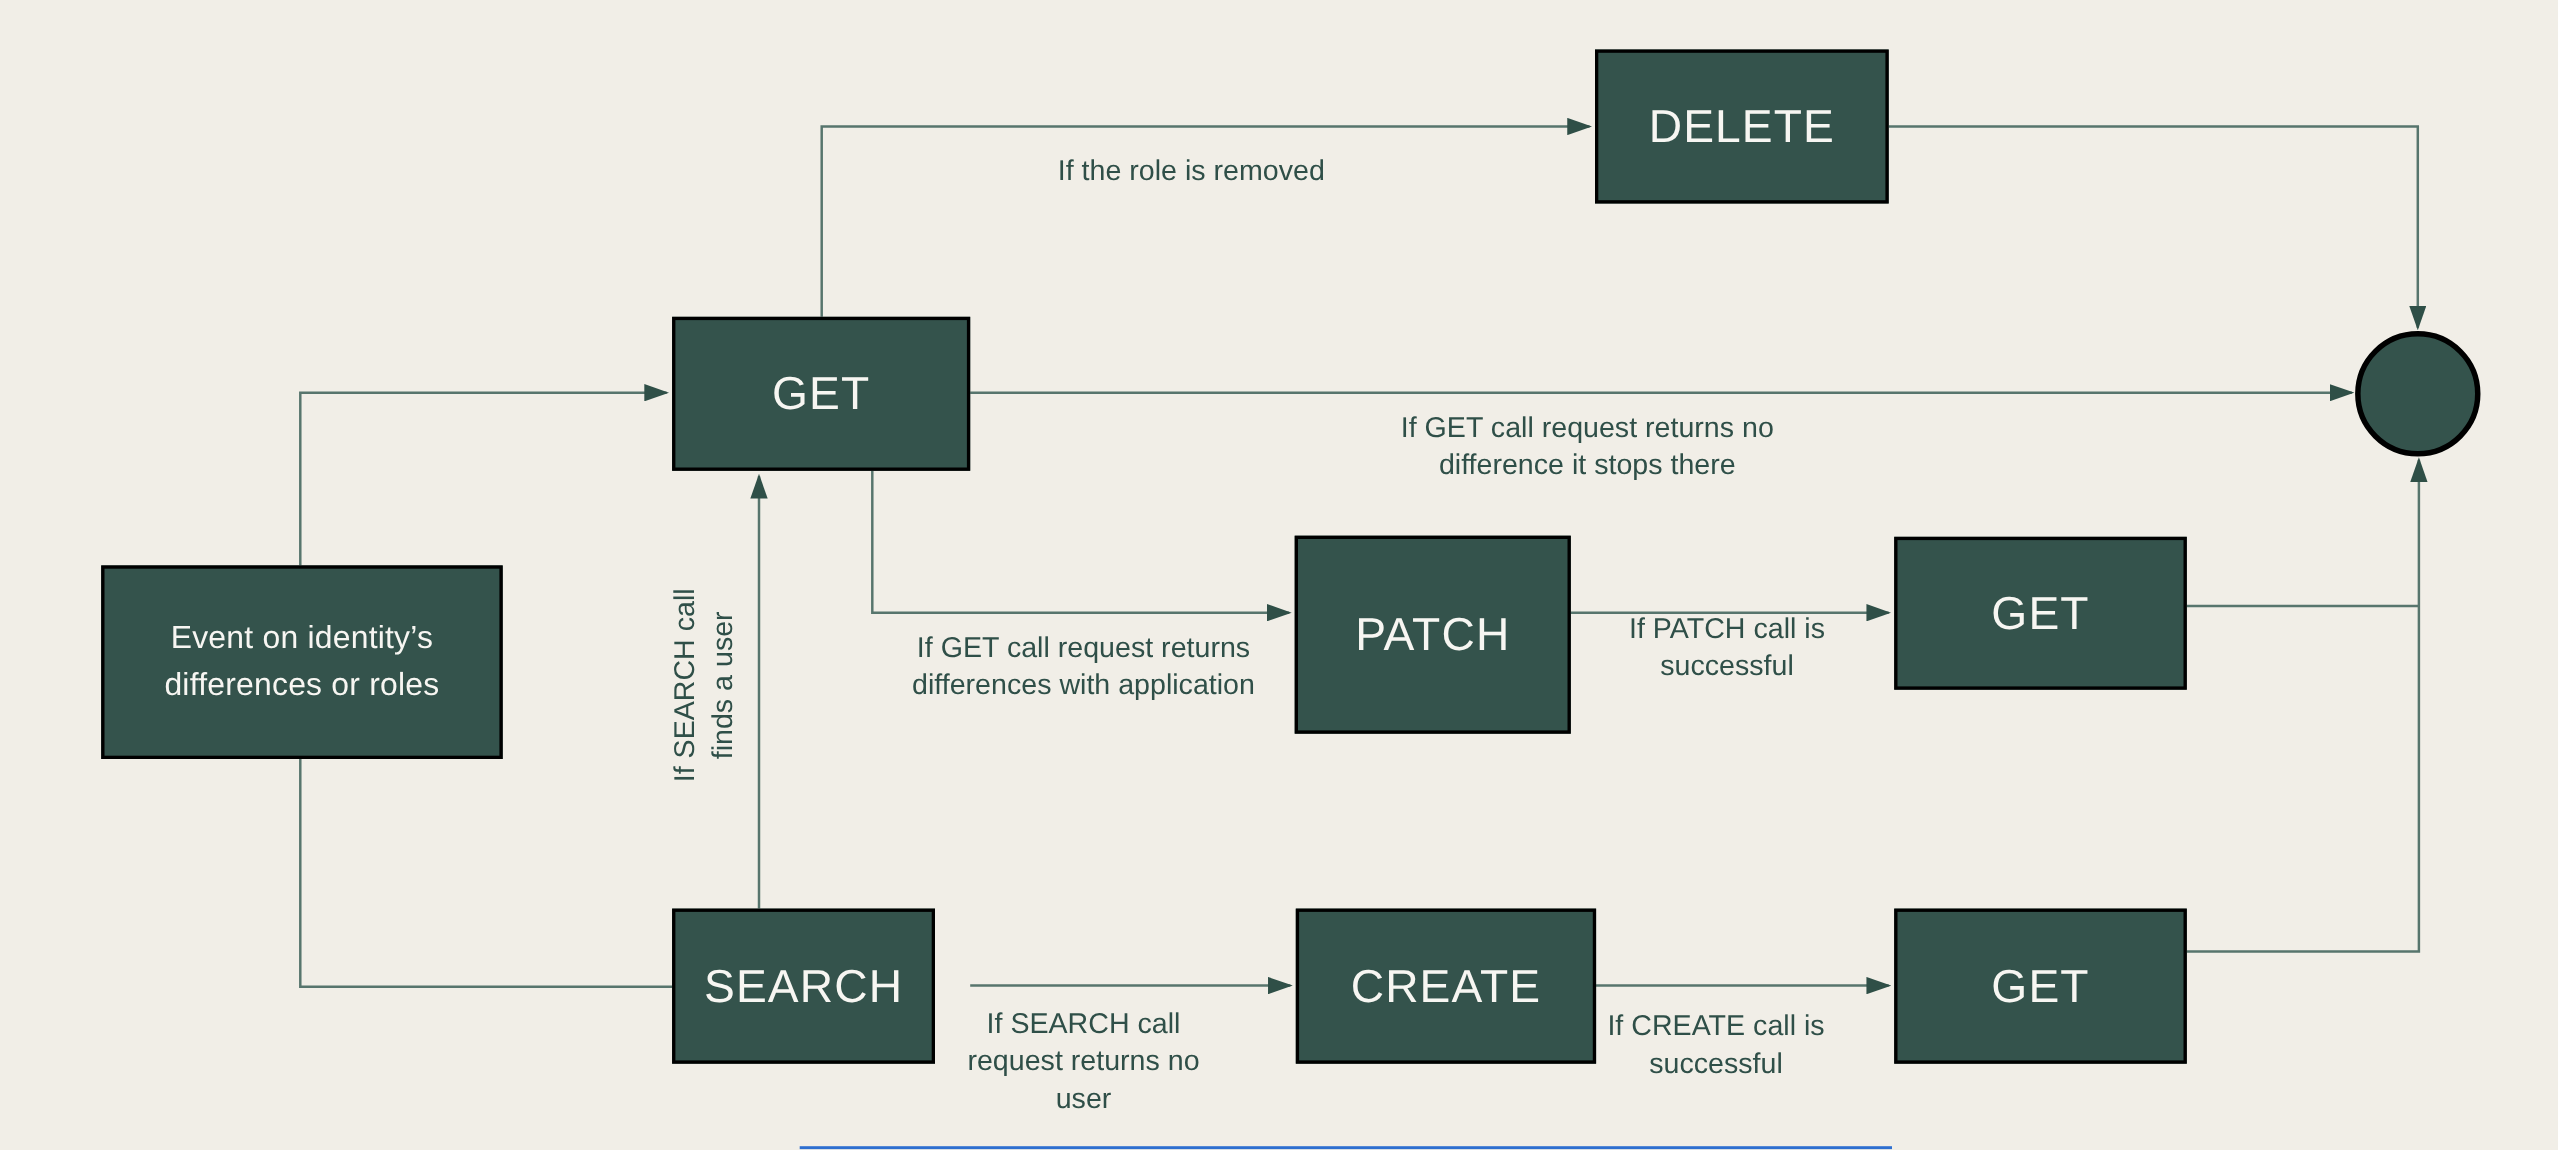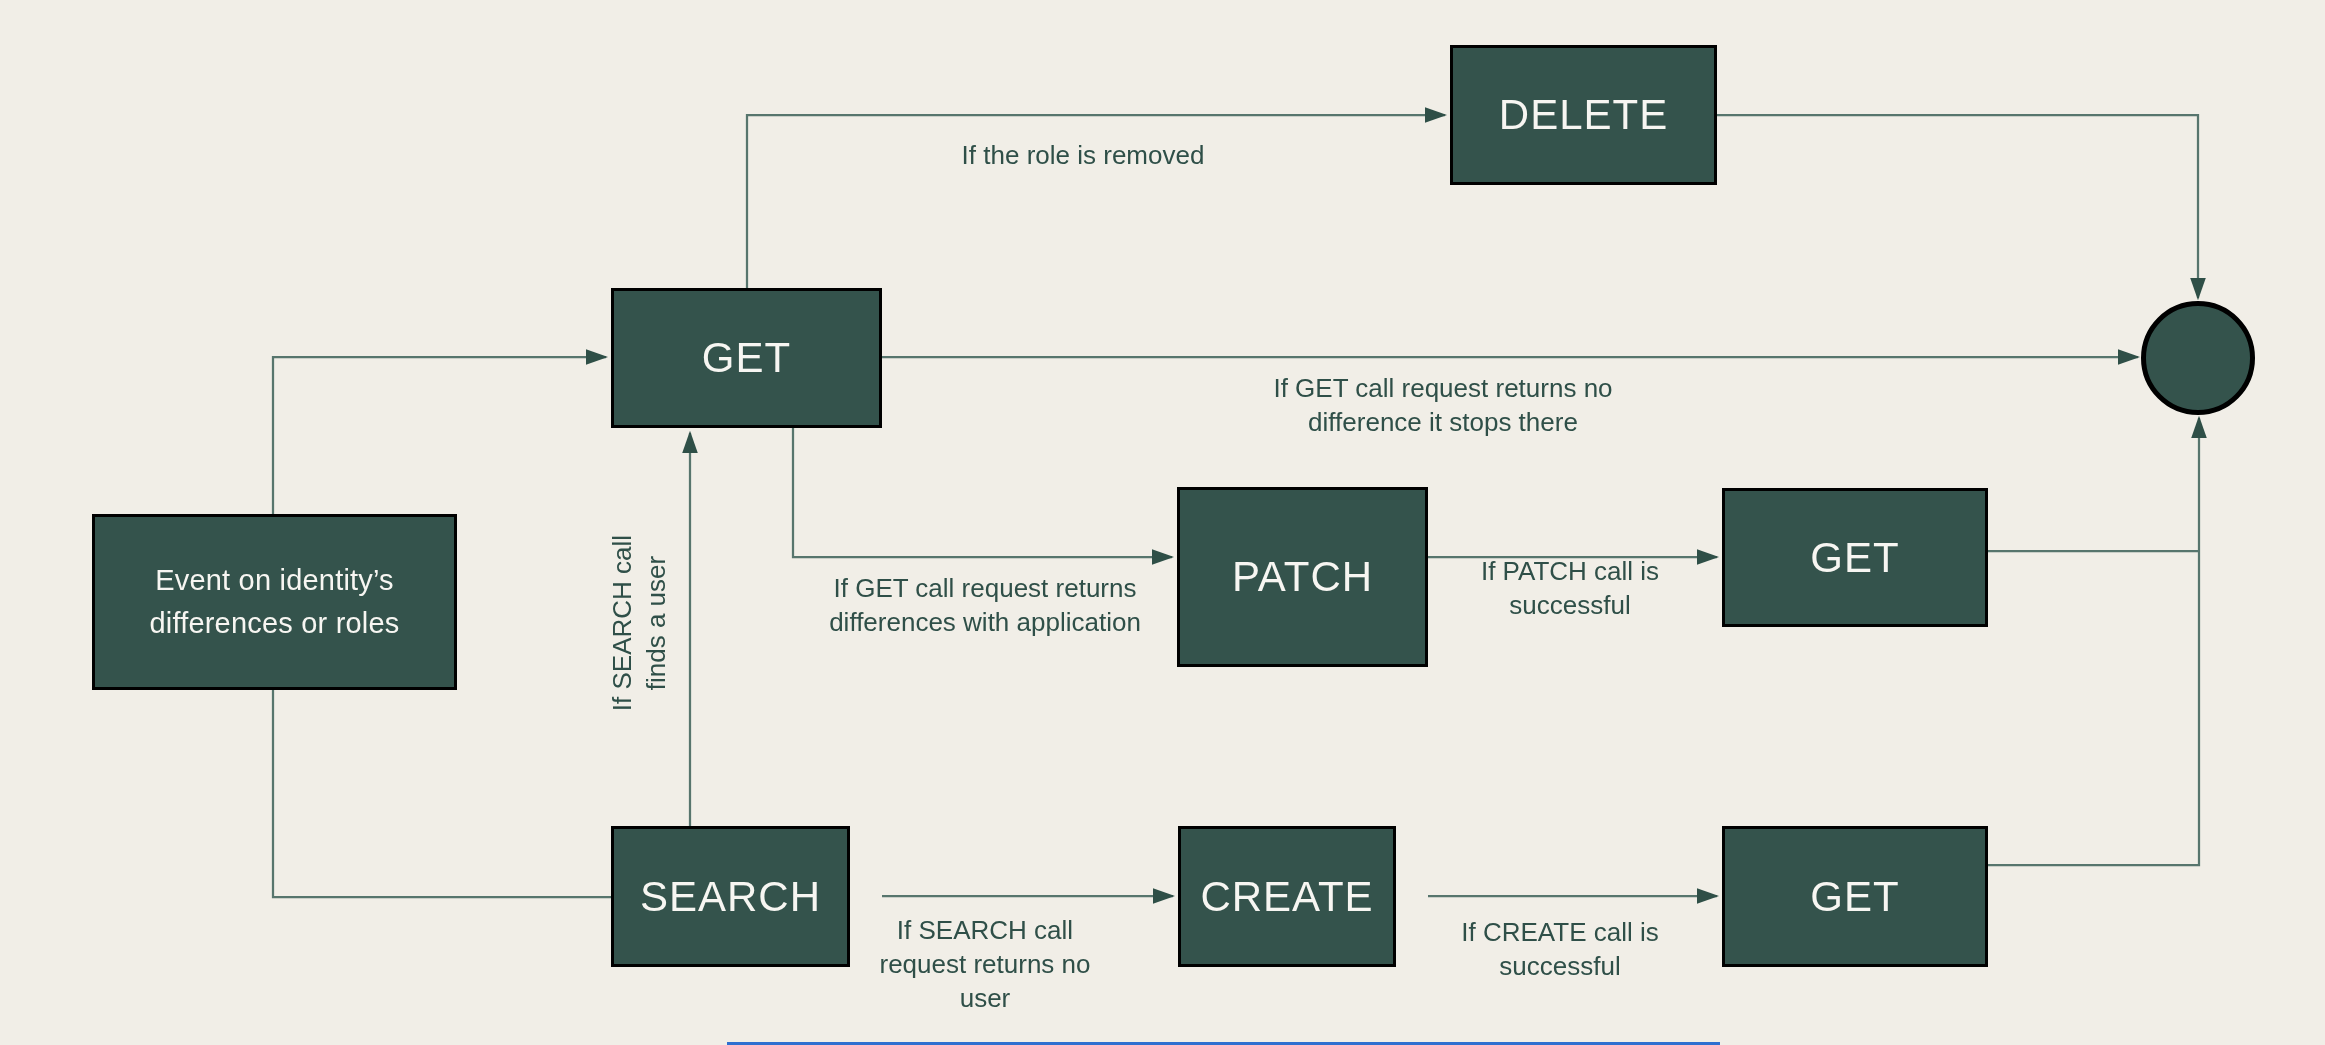--- a/index.html
+++ b/index.html
@@ -77,21 +77,21 @@
   <div class="node" style="left:611px; top:288px; width:271px; height:140px;">GET</div>
 
   <div class="node" style="left:1450px; top:45px; width:267px; height:140px;">DELETE</div>
 
   <div class="node" style="left:1177px; top:487px; width:251px; height:180px;">PATCH</div>
 
   <div class="node" style="left:1722px; top:488px; width:266px; height:139px;">GET</div>
 
   <div class="node" style="left:611px; top:826px; width:239px; height:141px;">SEARCH</div>
 
-  <div class="node" style="left:1178px; top:826px; width:218px; height:141px;">CREATE</div>
+  <div class="node" style="left:1178px; top:826px; width:273px; height:141px;">CREATE</div>
 
   <div class="node" style="left:1722px; top:826px; width:266px; height:141px;">GET</div>
 
   <div class="node end-circle" style="left:2141px; top:301px; width:114px; height:114px;"></div>
 
   <div class="edge-label" style="left:873px; top:139px;">If the role is removed</div>
 
   <div class="edge-label" style="left:775px; top:572px;">If GET call request returns
 differences with application</div>
 

